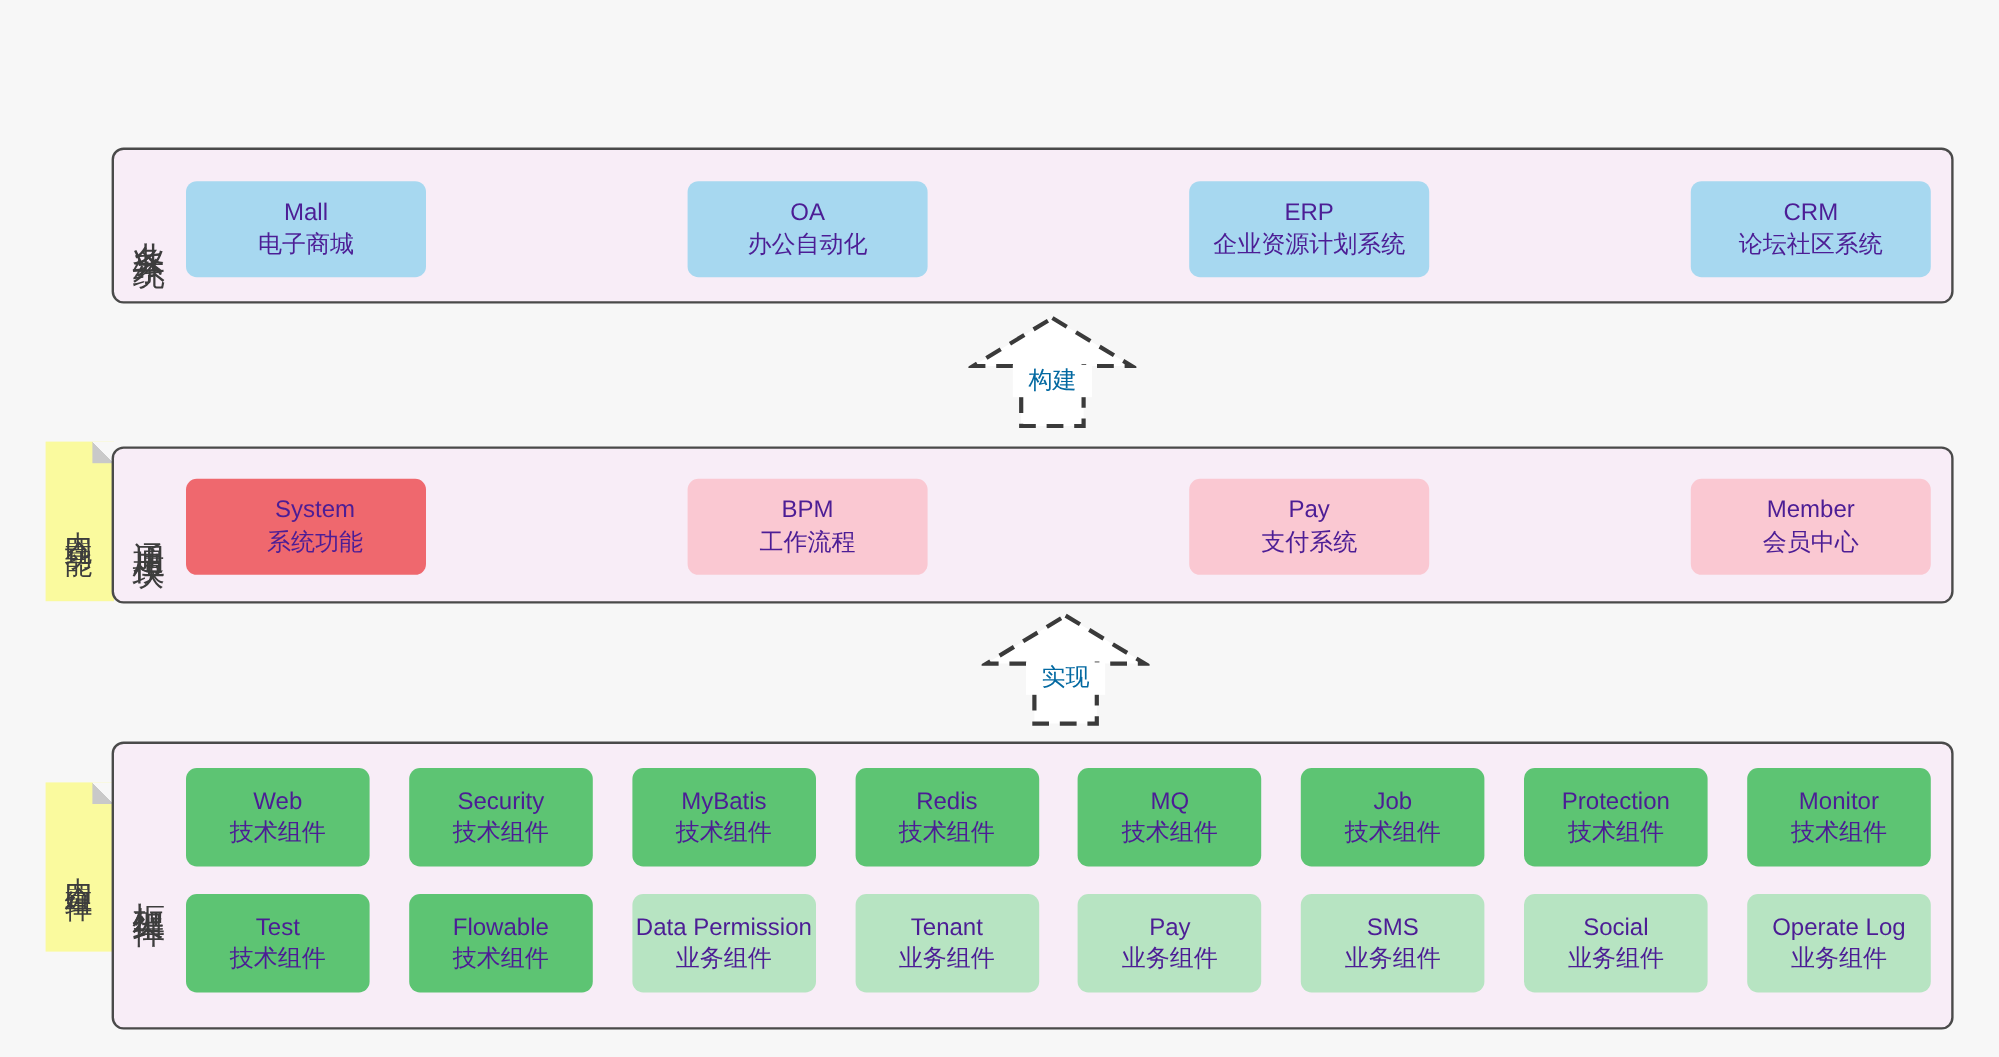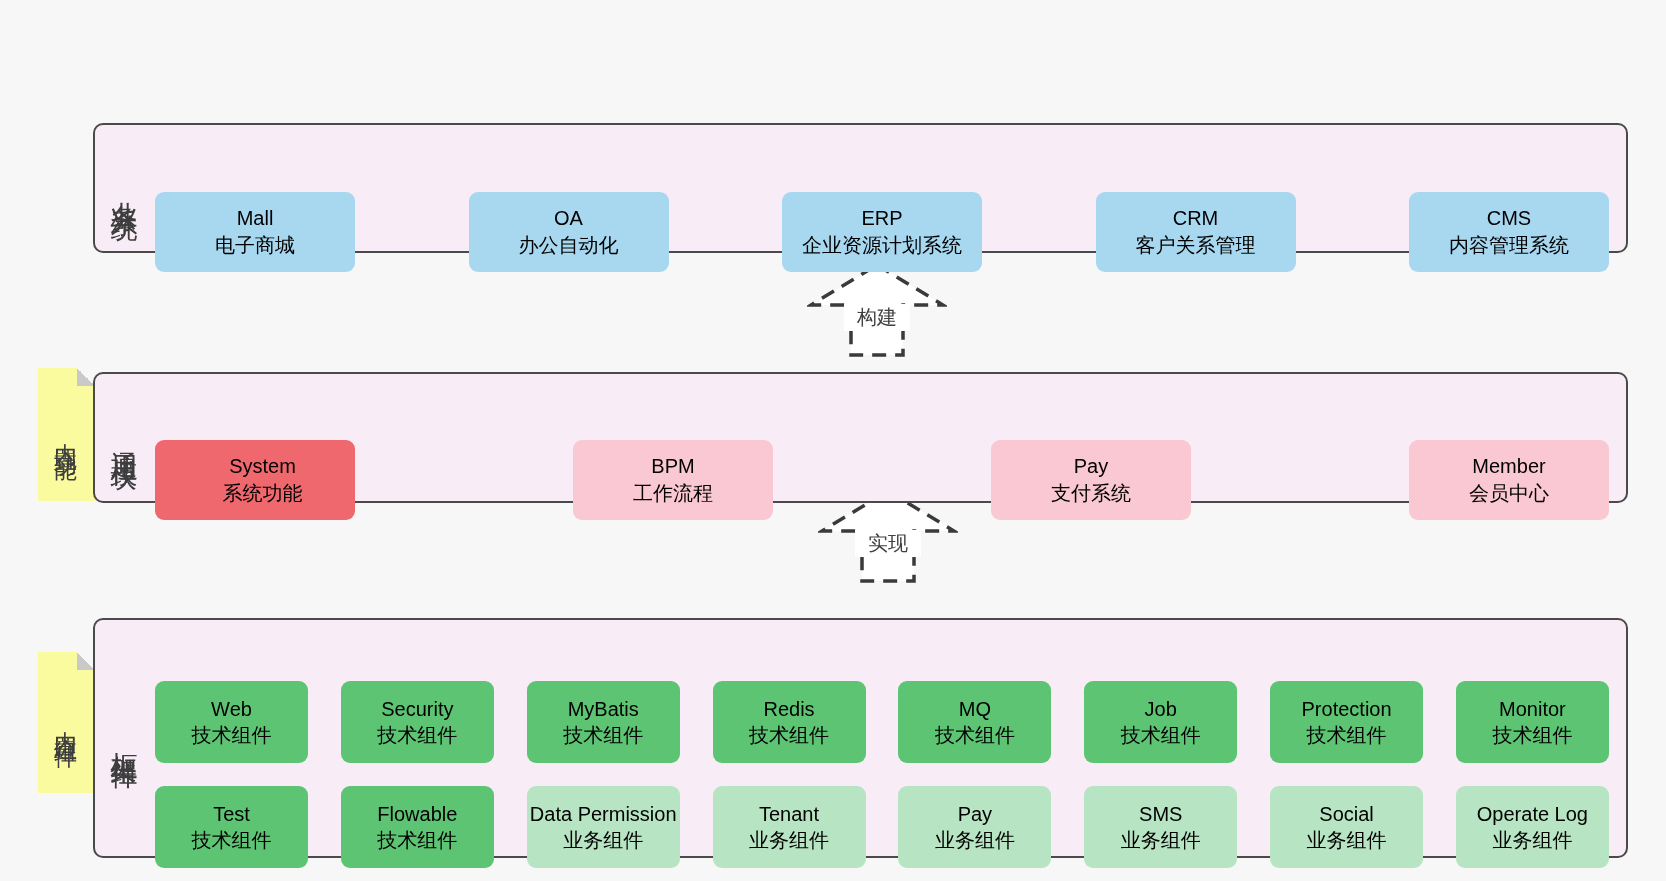--- a/index.html
+++ b/index.html
@@ -30,21 +30,21 @@
     position:absolute;left:60px;right:17px;
     display:flex;justify-content:space-between;
   }
   #band-business .boxes-row{top:26px;}
   #band-modules .boxes-row{top:25px;}
   #band-framework .boxes-row.row-1{top:20px;}
   #band-framework .boxes-row.row-2{top:125px;}
   .box{
     box-sizing:border-box;border-radius:9px;
     display:flex;flex-direction:column;align-items:center;justify-content:center;
-    text-align:center;font-size:20px;line-height:27px;color:#000000;margin-top:41px;
+    text-align:center;font-size:20px;line-height:27px;color:#4c1d95;
   }
   .box.w6{width:200px;height:80px;}
   .box.w8{width:153px;height:82px;line-height:26px;}
   .box.blue{background:var(--blue,#a7d8f0);}
   .box.red{background:var(--red,#ef686e);padding-left:15px;}
   .box.pink{background:var(--pink,#fac8d2);}
   .box.green{background:var(--green,#5dc473);}
   .box.lightgreen{background:var(--lightgreen,#b7e4c2);}
   .sticky{
     position:absolute;left:38px;width:57px;
@@ -58,26 +58,26 @@
     font-size:23px;letter-spacing:5px;color:#3d3d3d;
   }
   .sticky-fold{
     position:absolute;top:0;right:0;width:18px;height:18px;
     background:linear-gradient(225deg,
       var(--page_bg,#f7f7f7) 0%,var(--page_bg,#f7f7f7) 50%,
       #c9c9c9 50%,#c9c9c9 100%);
   }
   .arrow{position:absolute;width:140px;height:96px;z-index:1;}
   #arrow-build{left:807px;top:262px;}
-  #arrow-implement{left:818px;top:488px;}
+  #arrow-implement{left:818px;top:510px;}
   .arrow svg{position:absolute;left:0;top:0;}
   .arrow-label{
     position:absolute;left:50%;top:42px;transform:translateX(-50%);
     background:#ffffff;padding:0 13px;
-    font-size:20px;line-height:27px;color:#404040;white-space:nowrap;
+    font-size:20px;line-height:27px;color:#0369a1;white-space:nowrap;
   }
 </style>
 </head>
 <body>
 
 <div class="canvas" id="canvas" style="--page_bg: #f7f7f7; --band_bg: #f8edf7; --band_border: #4a4a4a; --blue: #a7d8f0; --red: #ef686e; --pink: #fac8d2; --green: #5dc473; --lightgreen: #b7e4c2; --sticky: #fafa9e; --text: #3a3a3a;">
 
   <section class="band" id="band-business">
     <div class="band-label">业务系统</div>
     <div class="boxes-row">
@@ -88,25 +88,21 @@
         <div class="box blue w6">
           <div class="box-name">OA</div>
           <div class="box-desc">办公自动化</div>
         </div>
         <div class="box blue w6">
           <div class="box-name">ERP</div>
           <div class="box-desc">企业资源计划系统</div>
         </div>
         <div class="box blue w6">
           <div class="box-name">CRM</div>
-          <div class="box-desc">客户关系管理</div>
-        </div>
-        <div class="box blue w6">
-          <div class="box-name">CMS</div>
-          <div class="box-desc">内容管理系统</div>
+          <div class="box-desc">论坛社区系统</div>
         </div>
       </div>
   </section>
 
   <div class="arrow" id="arrow-build">
     <svg width="140" height="96" viewBox="0 0 140 96">
       <polygon points="70,3 136,43 96,43 96,93 44,93 44,43 4,43" fill="#ffffff" stroke="#3a3a3a" stroke-width="3.5" stroke-dasharray="14 9" stroke-linejoin="miter"></polygon>
     </svg>
     <div class="arrow-label">构建</div>
   </div>

